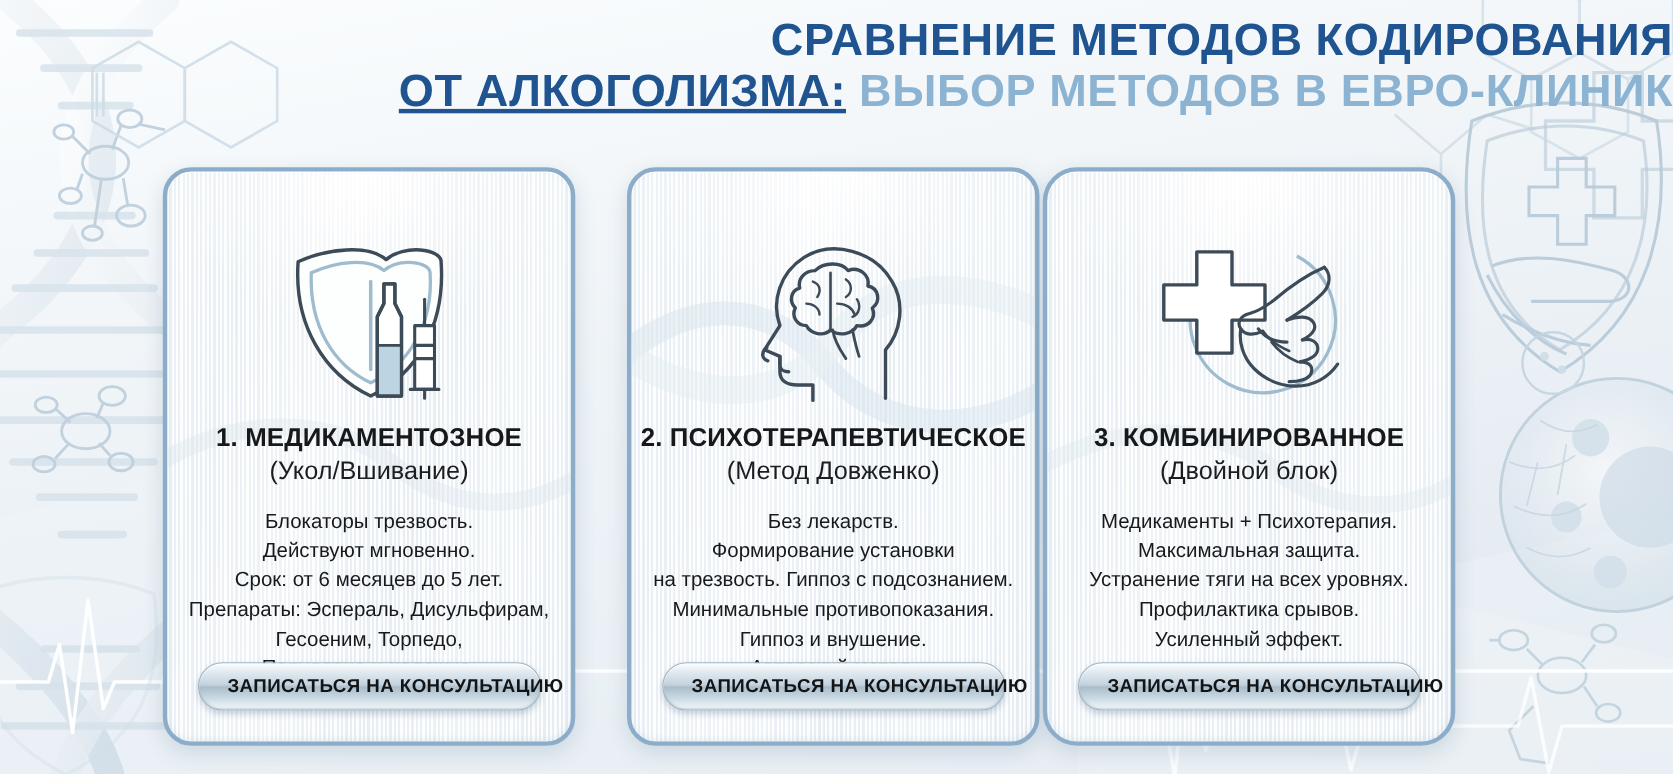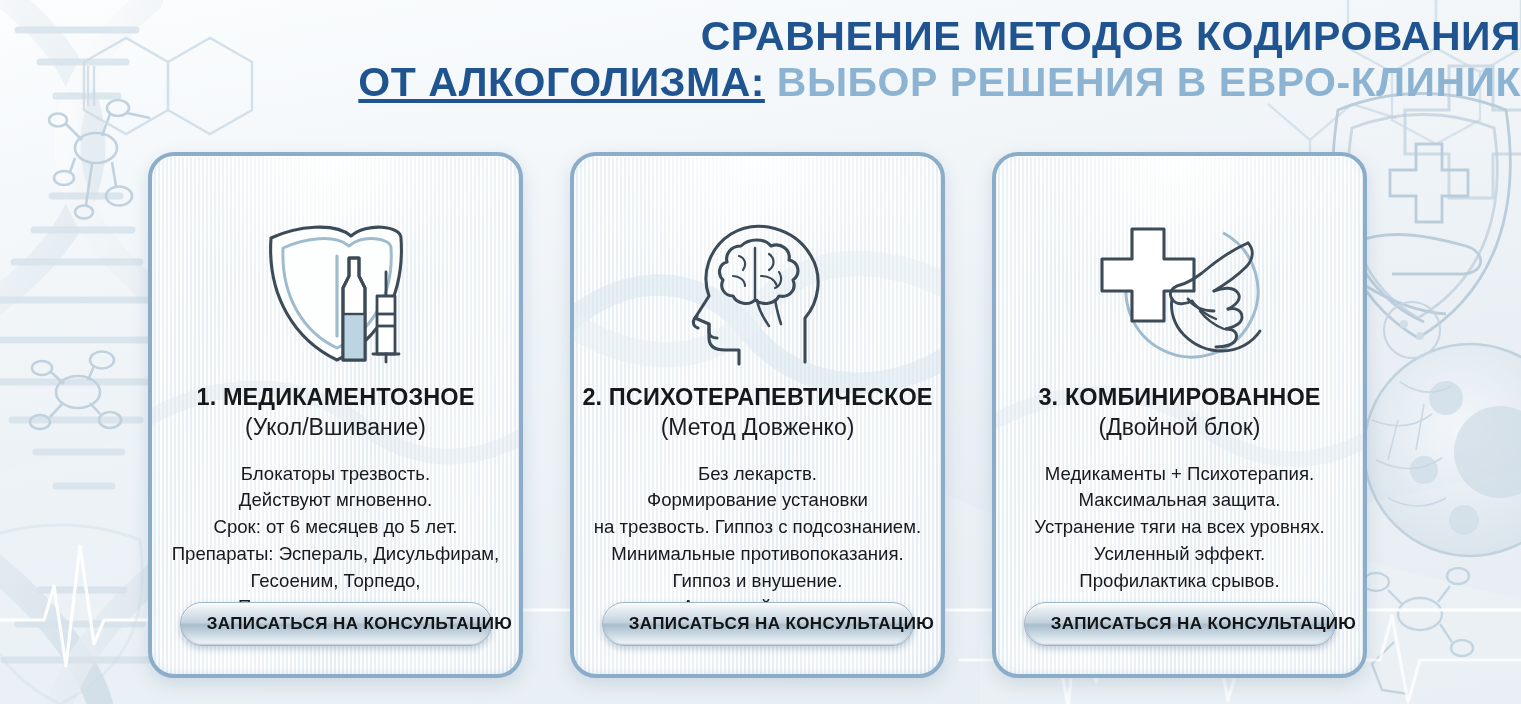--- a/index.html
+++ b/index.html
@@ -67,21 +67,21 @@
         #eaf0f5 58%, #f8fbfd 78%, #e6edf3 100%);
     box-shadow:
       0 6px 18px rgba(90,120,150,0.20),
       inset 0 1px 0 rgba(255,255,255,0.9),
       inset 0 -2px 6px rgba(150,175,200,0.18);
     overflow: hidden;
     z-index: 4;
   }
   .card-1 { left: 148px; }
   .card-2 { left: 570px; }
-  .card-3 { left: 992px; }
+  .card-3 { left: 948px; border-radius: 31px; }
 
   .card-inner-glow {
     position: absolute;
     inset: 0;
     pointer-events: none;
     background:
       radial-gradient(ellipse 70% 40% at 50% 0%, rgba(255,255,255,0.85), rgba(255,255,255,0) 70%);
   }
 
   .card-waves {
@@ -314,21 +314,21 @@
       <path d="M960 660 H1040 l12 -40 l16 86 l14 -128 l14 104 l10 -22 H1200 l12 -40 l16 80 l12 -40 H1380 l12 -44 l16 86 l12 -42 H1521" opacity="0.8"></path>
     </g>
 
     <g opacity="0.35">
       <path d="M-20 540 C30 520, 90 520, 140 540 C150 614, 130 670, 60 704 C-10 670, -30 614, -20 540 Z" fill="none" stroke="#cfdce6" stroke-width="3"></path>
     </g>
   </svg>
 
   <div class="title-wrap">
     <div class="title-line title-line-1">СРАВНЕНИЕ МЕТОДОВ КОДИРОВАНИЯ</div>
-    <div class="title-line"><span class="title-dark">ОТ АЛКОГОЛИЗМА:</span><span>&nbsp;</span><span class="title-light">ВЫБОР РЕШЕНИЯ В ЕВРО-КЛИНИК</span></div>
+    <div class="title-line"><span class="title-dark">ОТ АЛКОГОЛИЗМА:</span><span>&nbsp;</span><span class="title-light">ВЫБОР МЕТОДОВ В ЕВРО-КЛИНИК</span></div>
   </div>
 
   <div class="card card-1">
     <div class="card-inner-glow"></div>
 
     <svg class="card-waves" viewBox="0 0 375 150">
       <path d="M-20 76 C60 24, 150 22, 210 70 C270 118, 340 116, 400 70" fill="none" stroke="#dbe6ee" stroke-width="16" opacity="0.5"></path>
     </svg>
 
     <div class="icon-box">
@@ -465,22 +465,22 @@
       </svg>
     </div>
 
     <div class="card-text">
       <div class="card-heading">3. КОМБИНИРОВАННОЕ</div>
       <div class="card-subheading">(Двойной блок)</div>
       <div class="card-body">
         <span class="ln">Медикаменты + Психотерапия.</span>
         <span class="ln">Максимальная защита.</span>
         <span class="ln">Устранение тяги на всех уровнях.</span>
+        <span class="ln">Профилактика срывов.</span>
         <span class="ln">Усиленный эффект.</span>
-        <span class="ln">Профилактика срывов.</span>
       </div>
     </div>
 
     <div class="cta">
       <span class="cta-label">ЗАПИСАТЬСЯ НА КОНСУЛЬТАЦИЮ</span>
     </div>
   </div>
 
 </div>
 

